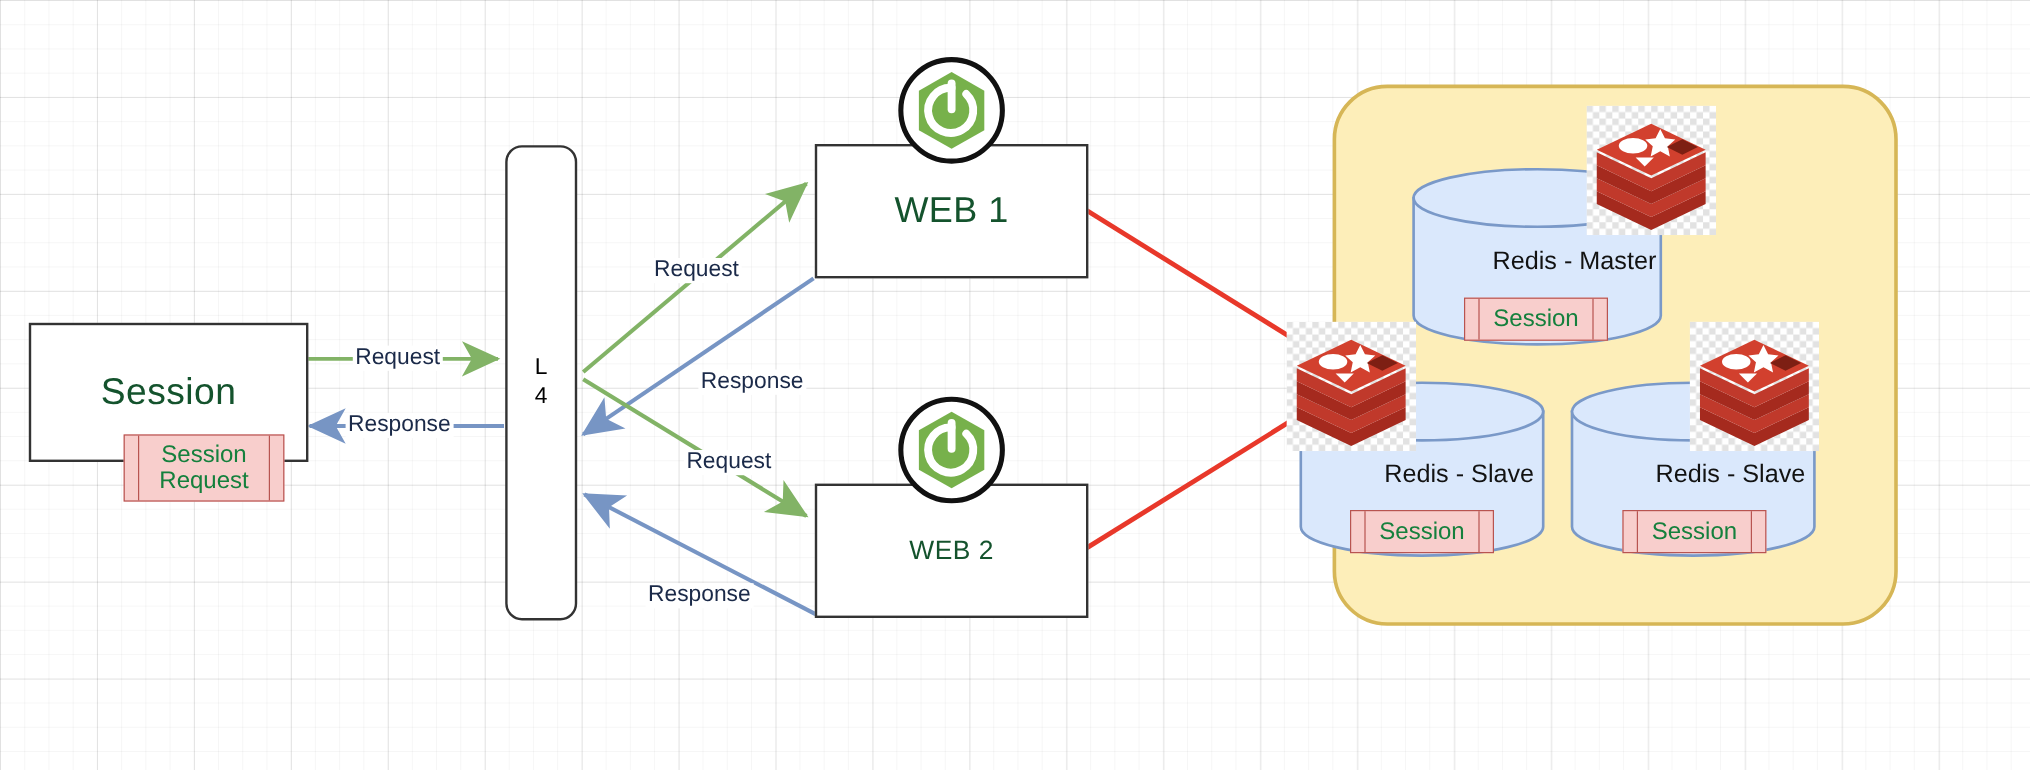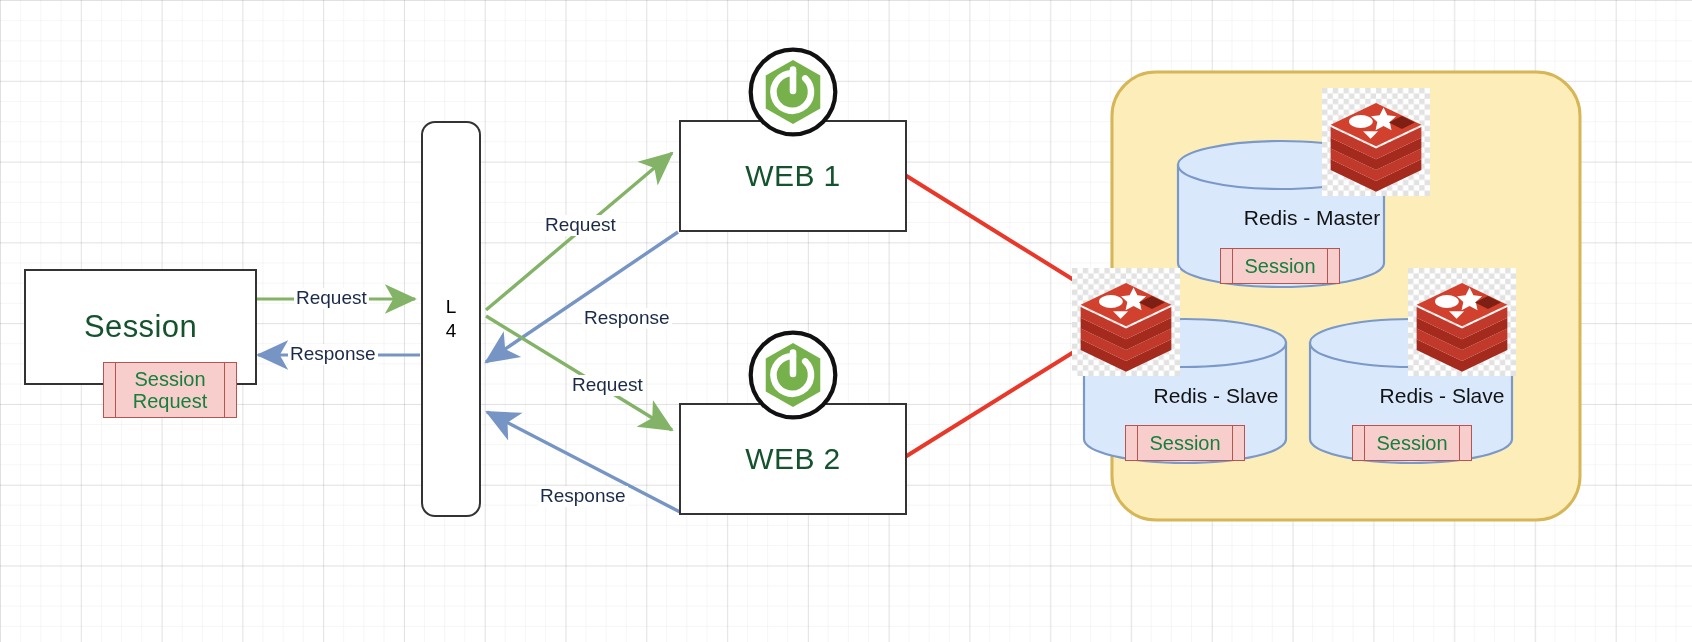--- a/index.html
+++ b/index.html
@@ -235,21 +235,21 @@
       <span class="ntext" style="font-size:30px;">WEB 1</span>
     </div>
     <svg class="springboot" style="left:746px;top:45px;width:94px;height:94px;" viewBox="0 0 100 100" width="94" height="94">
       <circle cx="50" cy="50" r="45" fill="#ffffff" stroke="#111111" stroke-width="4.5"></circle>
       <path d="M50,16 L79,32.5 L79,67.5 L50,84 L21,67.5 L21,32.5 Z" fill="#77b14b"></path>
       <path d="M50,30 A20,20 0 1 0 63,35.5" fill="none" stroke="#ffffff" stroke-width="7" stroke-linecap="round"></path>
       <line x1="50" y1="26" x2="50" y2="49" stroke="#ffffff" stroke-width="7" stroke-linecap="round"></line>
     </svg>
 
     <div class="node rect-node" style="left:679px;top:403px;width:228px;height:112px;">
-      <span class="ntext" style="font-size:30px;">WEB 2</span>
+      <span class="ntext" style="font-size:22px;">WEB 2</span>
     </div>
     <svg class="springboot" style="left:746px;top:328px;width:94px;height:94px;" viewBox="0 0 100 100" width="94" height="94">
       <circle cx="50" cy="50" r="45" fill="#ffffff" stroke="#111111" stroke-width="4.5"></circle>
       <path d="M50,16 L79,32.5 L79,67.5 L50,84 L21,67.5 L21,32.5 Z" fill="#77b14b"></path>
       <path d="M50,30 A20,20 0 1 0 63,35.5" fill="none" stroke="#ffffff" stroke-width="7" stroke-linecap="round"></path>
       <line x1="50" y1="26" x2="50" y2="49" stroke="#ffffff" stroke-width="7" stroke-linecap="round"></line>
     </svg>
   </div>
 
   <div class="layer" id="labels">

